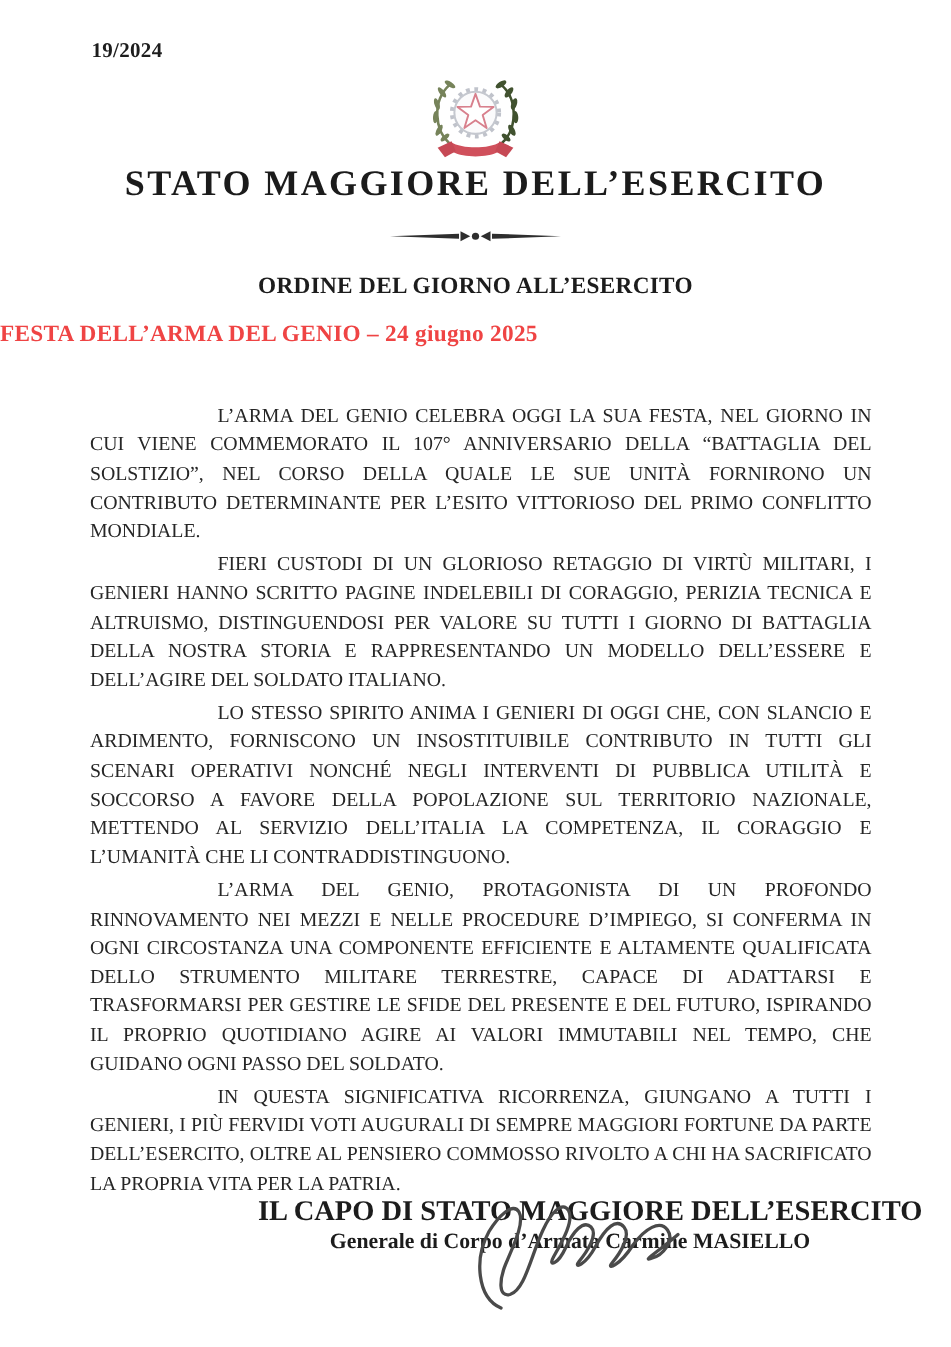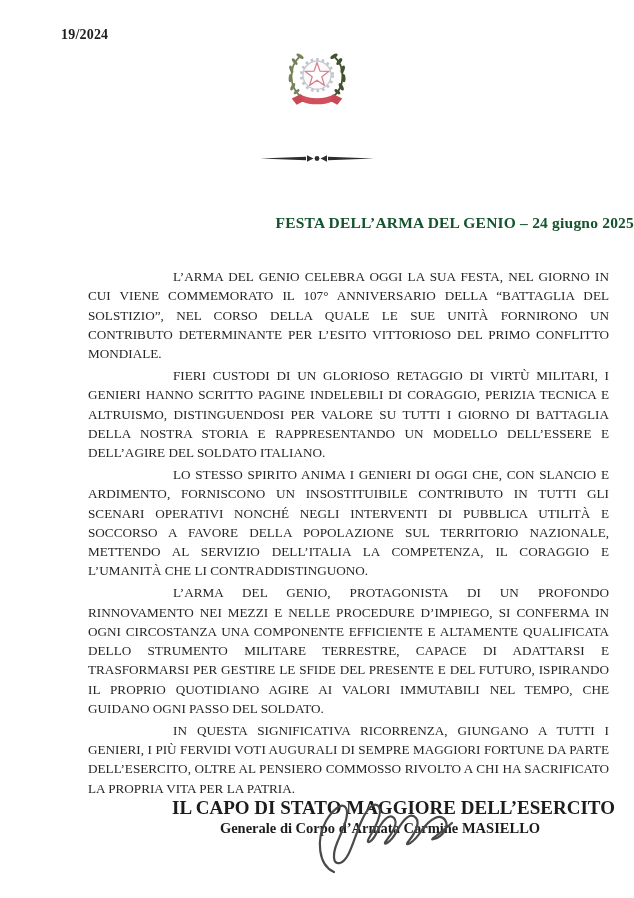--- a/index.html
+++ b/index.html
@@ -19,25 +19,25 @@
     text-align:center;font-size:24px;font-weight:bold;
     letter-spacing:1.6px;color:#1b1b1b;white-space:nowrap;
   }
   .divider{position:absolute;top:151px;left:0;width:100%;text-align:center;}
   .divider svg{display:inline-block;}
   .subject1{
     position:absolute;top:182px;left:0;width:100%;text-align:center;
     font-size:15.5px;font-weight:bold;color:#1c1c1c;letter-spacing:.2px;
   }
   .subject2{
-    position:absolute;top:214px;left:0;width:100%;text-align:right;
-    font-size:15.5px;font-weight:bold;color:#14532d;letter-spacing:.2px;
+    position:absolute;top:214px;left:0;width:100%;text-align:left;
+    font-size:15.5px;font-weight:bold;color:#ef4444;letter-spacing:.2px;
   }
   .body-text{
-    position:absolute;top:267px;left:60px;width:521px;margin-left:28px;
+    position:absolute;top:267px;left:60px;width:521px;
   }
   .body-text p{
     margin:0 0 2.5px 0;
     font-size:13.2px;line-height:19.3px;
     text-align:justify;text-indent:85px;
     color:#262626;
   }
   .sig-block{
     position:absolute;top:797px;left:172px;width:416px;
     text-align:center;font-weight:bold;color:#1c1c1c;
@@ -78,31 +78,33 @@
       <ellipse cx="57" cy="12" rx="4.2" ry="1.9" transform="rotate(128 57 12)"></ellipse>
       <ellipse cx="51.5" cy="6.5" rx="4.2" ry="1.9" transform="rotate(148 51.5 6.5)"></ellipse>
       <ellipse cx="55" cy="43" rx="3.6" ry="1.7" transform="rotate(40 55 43)"></ellipse>
     </g>
 
     <path d="M17,46 C25,51 43,51 51,46 L49.5,53 C42,57 26,57 18.5,53 Z" fill="#d0505c"></path>
     <path d="M17.5,45.5 L8,50 L13,56.5 L20.5,52.5 Z" fill="#c64955"></path>
     <path d="M50.5,45.5 L60,50 L55,56.5 L47.5,52.5 Z" fill="#c64955"></path>
   </svg>
 
+  <div class="org-title">STATO MAGGIORE DELL’ESERCITO</div>
 
   <div class="divider">
     <svg width="114" height="13" viewBox="0 0 114 13">
       <polygon points="0,6.5 46,4.8 46,8.2" fill="#2e2e2e"></polygon>
       <polygon points="114,6.5 68,4.8 68,8.2" fill="#2e2e2e"></polygon>
       <path d="M47,3.2 L53.5,6.5 L47,9.8 Z" fill="#2e2e2e"></path>
       <circle cx="57" cy="6.5" r="2.4" fill="#2e2e2e"></circle>
       <path d="M67,3.2 L60.5,6.5 L67,9.8 Z" fill="#2e2e2e"></path>
     </svg>
   </div>
 
+  <div class="subject1">ORDINE DEL GIORNO ALL’ESERCITO</div>
   <div class="subject2">FESTA DELL’ARMA DEL GENIO – 24 giugno 2025</div>
 
   <div class="body-text">
     <p>L’ARMA DEL GENIO CELEBRA OGGI LA SUA FESTA, NEL GIORNO IN CUI VIENE COMMEMORATO IL 107° ANNIVERSARIO DELLA “BATTAGLIA DEL SOLSTIZIO”, NEL CORSO DELLA QUALE LE SUE UNITÀ FORNIRONO UN CONTRIBUTO DETERMINANTE PER L’ESITO VITTORIOSO DEL PRIMO CONFLITTO MONDIALE.</p>
     <p>FIERI CUSTODI DI UN GLORIOSO RETAGGIO DI VIRTÙ MILITARI, I GENIERI HANNO SCRITTO PAGINE INDELEBILI DI CORAGGIO, PERIZIA TECNICA E ALTRUISMO, DISTINGUENDOSI PER VALORE SU TUTTI I GIORNO DI BATTAGLIA DELLA NOSTRA STORIA E RAPPRESENTANDO UN MODELLO DELL’ESSERE E DELL’AGIRE DEL SOLDATO ITALIANO.</p>
     <p>LO STESSO SPIRITO ANIMA I GENIERI DI OGGI CHE, CON SLANCIO E ARDIMENTO, FORNISCONO UN INSOSTITUIBILE CONTRIBUTO IN TUTTI GLI SCENARI OPERATIVI NONCHÉ NEGLI INTERVENTI DI PUBBLICA UTILITÀ E SOCCORSO A FAVORE DELLA POPOLAZIONE SUL TERRITORIO NAZIONALE, METTENDO AL SERVIZIO DELL’ITALIA LA COMPETENZA, IL CORAGGIO E L’UMANITÀ CHE LI CONTRADDISTINGUONO.</p>
     <p>L’ARMA DEL GENIO, PROTAGONISTA DI UN PROFONDO RINNOVAMENTO NEI MEZZI E NELLE PROCEDURE D’IMPIEGO, SI CONFERMA IN OGNI CIRCOSTANZA UNA COMPONENTE EFFICIENTE E ALTAMENTE QUALIFICATA DELLO STRUMENTO MILITARE TERRESTRE, CAPACE DI ADATTARSI E TRASFORMARSI PER GESTIRE LE SFIDE DEL PRESENTE E DEL FUTURO, ISPIRANDO IL PROPRIO QUOTIDIANO AGIRE AI VALORI IMMUTABILI NEL TEMPO, CHE GUIDANO OGNI PASSO DEL SOLDATO.</p>
     <p>IN QUESTA SIGNIFICATIVA RICORRENZA, GIUNGANO A TUTTI I GENIERI, I PIÙ FERVIDI VOTI AUGURALI DI SEMPRE MAGGIORI FORTUNE DA PARTE DELL’ESERCITO, OLTRE AL PENSIERO COMMOSSO RIVOLTO A CHI HA SACRIFICATO LA PROPRIA VITA PER LA PATRIA.</p>
   </div>
 

